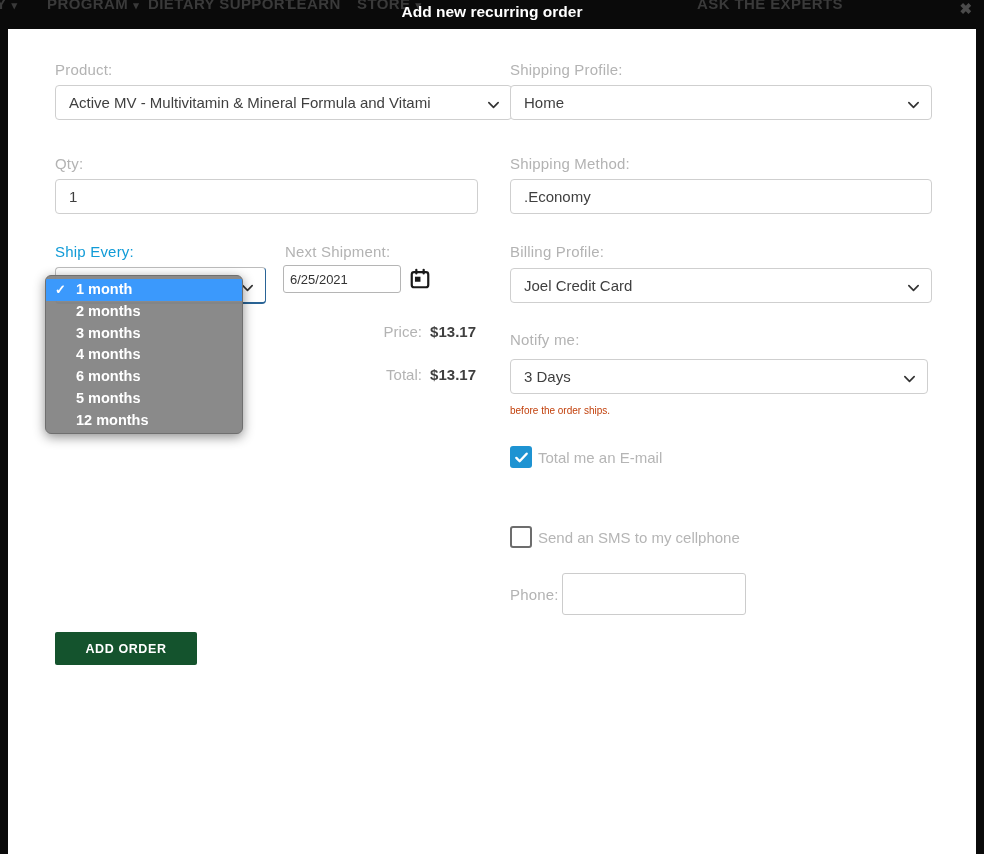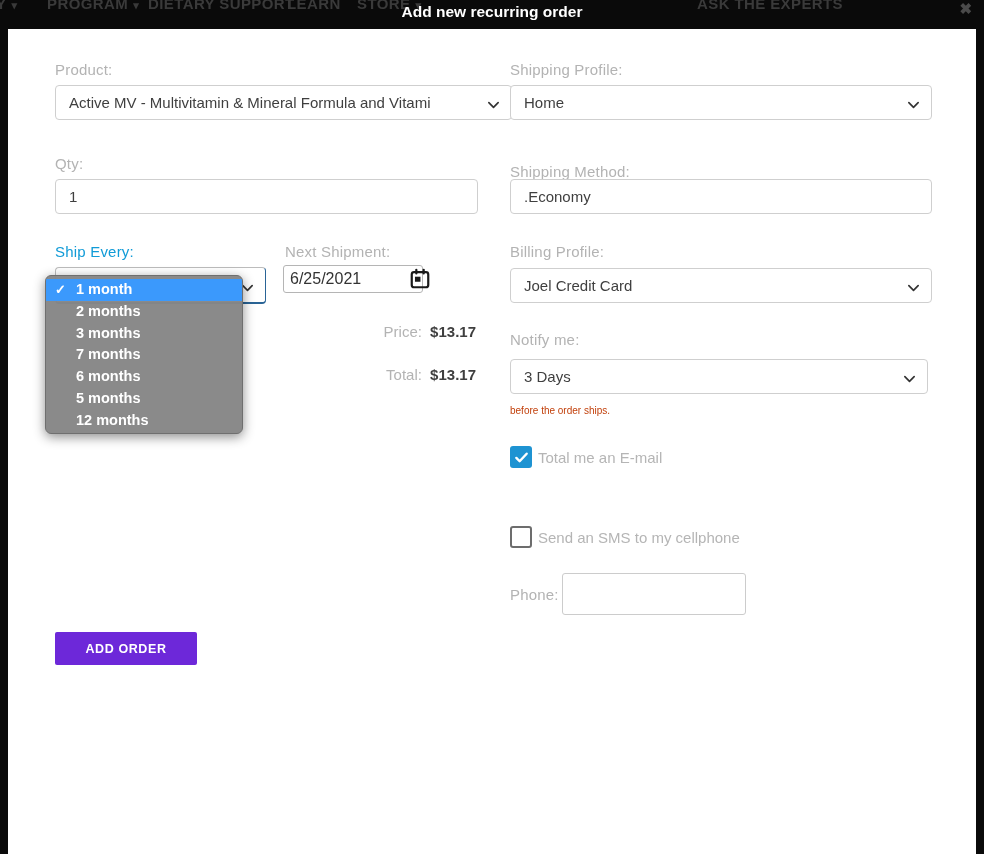--- a/index.html
+++ b/index.html
@@ -71,23 +71,23 @@
     color:#ffffff; font-size:14.5px; font-weight:bold;
     padding-left:30px; cursor:pointer; white-space:nowrap;
   }
   .popup-row.selected { background:#3b99fc; }
   .popup-row .tick {
     position:absolute; left:9px; top:0; font-size:13px; font-weight:bold;
   }
 
   
   .date-input {
-    position:absolute; left:275px; top:236px; width:140px; height:28px;
+    position:absolute; left:275px; top:236px; width:118px; height:28px;
     border:1px solid #b5b5b5; border-radius:3px; padding-left:6px;
-    font-size:16px; color:#333; outline:none;
+    font-size:13px; color:#333; outline:none;
     font-family:"Liberation Sans", sans-serif;
   }
   .cal-icon { position:absolute; left:401px; top:239px; cursor:pointer; }
 
   .amount-row {
     position:absolute; left:250px; width:218px; text-align:right;
     font-size:15px; white-space:nowrap;
   }
   .amount-row .lbl { color:#b3b3b3;margin-top:40px; }
   .amount-row .val { color:#3f3f3f; font-weight:bold; margin-left:4px; }
@@ -106,21 +106,21 @@
 
   .phone-input {
     position:absolute; left:554px; top:544px; width:184px; height:42px;
     border:1px solid #ccc; border-radius:3px; padding-left:8px;
     font-size:15px; color:#3f3f3f; outline:none;
     font-family:"Liberation Sans", sans-serif;
   }
 
   .add-btn {
     position:absolute; left:47px; top:603px; width:142px; height:33px;
-    background:#6d28d9; color:#fff; border:none; border-radius:2px;
+    background:#14532d; color:#fff; border:none; border-radius:2px;
     font-size:12.5px; font-weight:bold; letter-spacing:.6px; cursor:pointer;
     font-family:"Liberation Sans", sans-serif;
   }
 </style>
 </head>
 <body>
 
 <div class="backdrop-nav">
   <span class="nav-item" style="left:-4px"><span>Y</span><span class="nav-caret">▾</span></span>
   <span class="nav-item" style="left:47px"><span>PROGRAM</span><span class="nav-caret">▾</span></span>
@@ -151,37 +151,37 @@
     <span class="chev">
       <svg width="13" height="13" viewBox="0 0 14 14">
           <path d="M2 5 L7 10 L12 5" fill="none" stroke="#333" stroke-width="1.8" stroke-linecap="round" stroke-linejoin="round"></path>
         </svg>
     </span>
   </div>
 
   <div class="field-label" style="left:47px; top:126px">Qty:</div>
   <input class="box" style="left: 47px; top: 150px;" value="1">
 
-  <div class="field-label" style="left:502px; top:134px">Shipping Method:</div>
+  <div class="field-label" style="left:502px; top:126px">Shipping Method:</div>
   <input class="box" style="left: 502px; top: 150px; width: 422px;" value=".Economy">
 
   <div class="field-label blue" style="left:47px; top:214px">Ship Every:</div>
   <div class="sel focused" style="left:47px; top:238px; width:211px; height:37px">
     <span class="chev" style="top:12px">
       <svg width="13" height="13" viewBox="0 0 14 14">
           <path d="M2 5 L7 10 L12 5" fill="none" stroke="#333" stroke-width="1.8" stroke-linecap="round" stroke-linejoin="round"></path>
         </svg>
     </span>
   </div>
 
   <div class="popup">
     <div class="popup-row selected"><span class="tick">✓</span><span>1 month</span></div>
     <div class="popup-row"><span>2 months</span></div>
     <div class="popup-row"><span>3 months</span></div>
-    <div class="popup-row"><span>7 months</span></div>
+    <div class="popup-row"><span>4 months</span></div>
     <div class="popup-row"><span>6 months</span></div>
     <div class="popup-row"><span>5 months</span></div>
     <div class="popup-row"><span>12 months</span></div>
   </div>
 
   <div class="field-label" style="left:277px; top:214px">Next Shipment:</div>
   <input class="date-input" value="6/25/2021" style="">
   <span class="cal-icon">
     <svg width="22" height="22" viewBox="0 0 24 24">
       <rect x="3" y="4.5" width="18" height="16.5" rx="2.5" fill="none" stroke="#1a1a1a" stroke-width="2.4"></rect>

